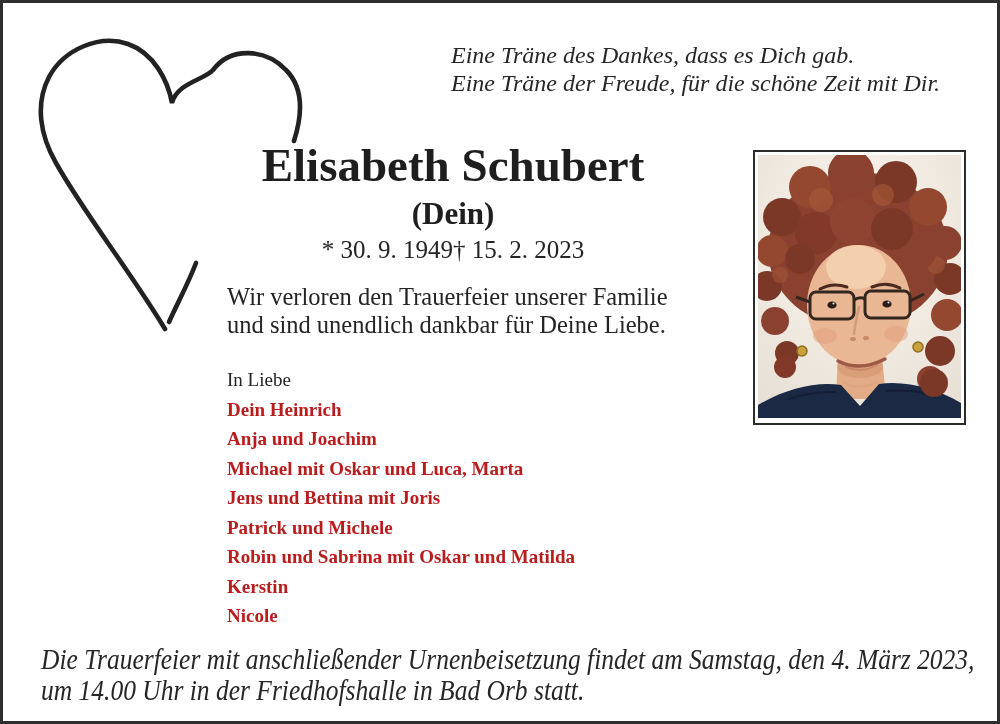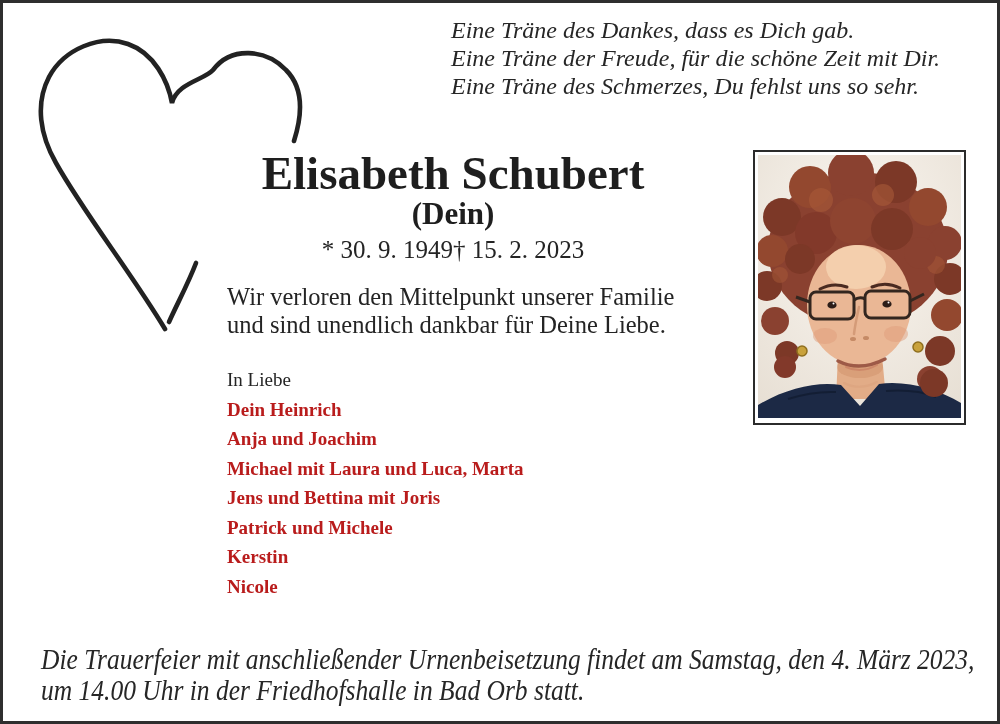--- a/index.html
+++ b/index.html
@@ -17,40 +17,40 @@
 
   .heart-svg {
     position: absolute;
     left: 25px;
     top: 26px;
   }
 
   .poem {
     position: absolute;
     left: 448px;
-    top: 13px;
+    top: 38px;
     font-style: italic;
     font-size: 24px;
     line-height: 28px;
     white-space: nowrap;
     color: #262626;
   }
 
   .center-col {
     position: absolute;
     left: 175px;
     top: 0;
     width: 550px;
     text-align: center;
   }
   .deceased-name {
     position: absolute;
     left: 0; right: 0;
     top: 139px;
-    margin: 8px;
+    margin: 0;
     font-size: 47px;
     font-weight: bold;
     line-height: 1;
     white-space: nowrap;
     color: #1e1e1e;
   }
   .nickname {
     position: absolute;
     left: 0; right: 0;
     top: 195px;
@@ -133,44 +133,44 @@
              C 140 52 126 24 100 15
              C 72 5 36 20 21 48
              C 7 75 12 106 28 134
              C 56 184 102 242 137 300" fill="none" stroke="#222222" stroke-width="4.6" stroke-linecap="round"></path>
     <path d="M 168 234 C 160 255 149 275 141 293" fill="none" stroke="#222222" stroke-width="4.6" stroke-linecap="round"></path>
   </svg>
 
   <div class="poem">
     <div>Eine Träne des Dankes, dass es Dich gab.</div>
     <div>Eine Träne der Freude, für die schöne Zeit mit Dir.</div>
-    <div>Eine Träne des Schmerzes, Du fehlst uns so sehr.</div>
   </div>
 
   <div class="center-col">
     <h1 class="deceased-name">Elisabeth Schubert</h1>
     <div class="nickname">(Dein)</div>
     <div class="dates">
       <span>* 30. 9. 1949</span>
       <span>† 15. 2. 2023</span>
     </div>
   </div>
 
   <div class="tribute">
-    <div>Wir verloren den Mittelpunkt unserer Familie</div>
+    <div>Wir verloren den Trauerfeier unserer Familie</div>
     <div>und sind unendlich dankbar für Deine Liebe.</div>
   </div>
 
   <div class="mourners">
     <div>In Liebe</div>
     <div class="bold">Dein Heinrich</div>
     <div class="bold">Anja und Joachim</div>
-    <div class="bold">Michael mit Laura und Luca, Marta</div>
+    <div class="bold">Michael mit Oskar und Luca, Marta</div>
     <div class="bold">Jens und Bettina mit Joris</div>
     <div class="bold">Patrick und Michele</div>
+    <div class="bold">Robin und Sabrina mit Oskar und Matilda</div>
     <div class="bold">Kerstin</div>
     <div class="bold">Nicole</div>
   </div>
 
   <div class="photo">
     <svg width="203" height="263" viewBox="0 0 203 263" aria-hidden="true">
       <defs>
         <radialGradient id="bgg" cx="50%" cy="32%" r="80%">
           <stop offset="0%" stop-color="#faf6f0"></stop>
           <stop offset="100%" stop-color="#e7dfd4"></stop>

